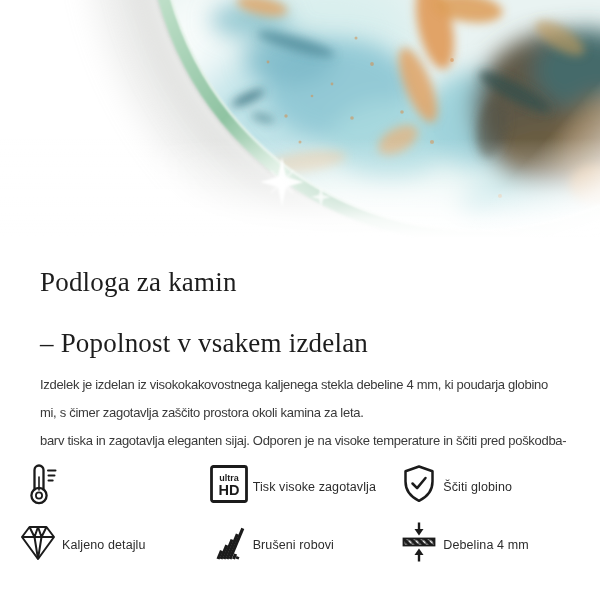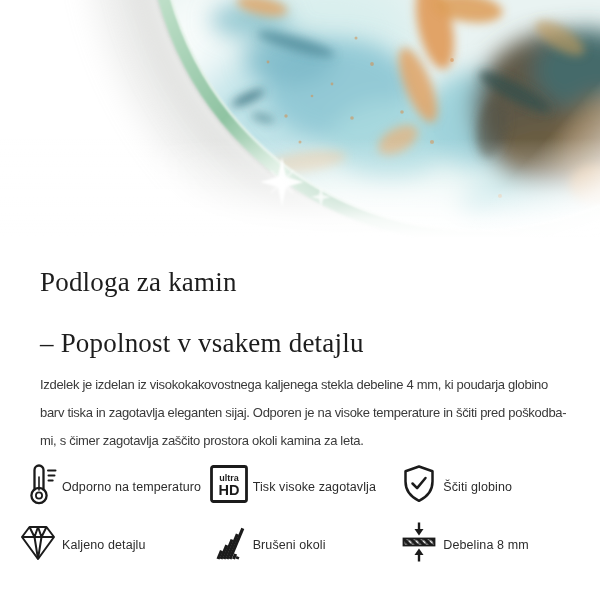--- a/index.html
+++ b/index.html
@@ -167,42 +167,41 @@
         <circle cx="282" cy="182" r="7" fill="#ffffff" opacity="0.9" filter="url(#b5)"></circle>
         <path d="M282 157 L286 177 L304 182 L286 187 L282 207 L278 187 L260 182 L278 177 Z" fill="#ffffff" opacity="0.95" filter="url(#b1)"></path>
         <path d="M271 171 L293 193 M293 171 L271 193" stroke="#ffffff" stroke-width="1.2" opacity="0.7" filter="url(#b1)"></path>
         <path d="M321 187 L323 195 L331 197 L323 199 L321 207 L319 199 L311 197 L319 195 Z" fill="#ffffff" opacity="0.8" filter="url(#b1)"></path>
       </g>
     </svg>
   </div>
 
   <h1 class="page-title">
     <span>Podloga za kamin</span>
-    <span>– Popolnost v vsakem detajlu</span>
+    <span>– Popolnost v vsakem izdelan</span>
   </h1>
 
   <p class="product-description">
     <span>Izdelek je izdelan iz visokokakovostnega kaljenega stekla debeline 4 mm, ki poudarja globino</span>
+    <span>mi, s čimer zagotavlja zaščito prostora okoli kamina za leta.</span>
     <span>barv tiska in zagotavlja eleganten sijaj. Odporen je na visoke temperature in ščiti pred poškodba-</span>
-    <span>mi, s čimer zagotavlja zaščito prostora okoli kamina za leta.</span>
   </p>
 
   <div class="features">
 
     <div class="feature">
       <div class="icon-box">
         <svg class="icon" width="48" height="48" viewBox="0 0 48 48" fill="none" stroke="#1b1b1b">
           <path d="M20.5 29.5 V10 a4.5 4.5 0 0 1 9 0 V29.5" stroke-width="2.3" stroke-linecap="round"></path>
           <circle cx="25" cy="35.5" r="7.6" stroke-width="2.3"></circle>
           <circle cx="25" cy="35.5" r="3.1" stroke-width="1.8"></circle>
           <path d="M25 17 V30" stroke-width="1.6" stroke-linecap="round"></path>
           <path d="M34 10.5 h7.5 M34.5 15.5 h6 M34.5 20.5 h4.2" stroke-width="2" stroke-linecap="round"></path>
         </svg>
       </div>
-      <div class="label">Odporno na temperaturo</div>
     </div>
 
     <div class="feature">
       <div class="icon-box">
         <svg class="icon" width="48" height="48" viewBox="0 0 48 48" fill="none" stroke="#1b1b1b">
           <rect x="6.5" y="6.5" width="35" height="35" rx="2" stroke-width="2.8"></rect>
           <text x="24" y="21" text-anchor="middle" stroke="none" fill="#1b1b1b" style="font-family:'Liberation Sans',sans-serif;font-size:9px;font-weight:700;letter-spacing:0;">ultra</text>
           <text x="24" y="34.5" text-anchor="middle" stroke="none" fill="#1b1b1b" style="font-family:'Liberation Sans',sans-serif;font-size:14.5px;font-weight:700;letter-spacing:0;">HD</text>
         </svg>
       </div>
@@ -240,36 +239,36 @@
             <path d="M13 41 L16.5 32.6"></path>
             <path d="M16 41 L21.8 27.1"></path>
             <path d="M19 41 L27.1 21.5"></path>
             <path d="M22 41 L32.4 16.1"></path>
             <path d="M25 41 L37.8 10.3"></path>
             <path d="M28.5 41 L30.6 36"></path>
             <path d="M32 41 L33 38.6"></path>
           </g>
         </svg>
       </div>
-      <div class="label">Brušeni okoli</div>
+      <div class="label">Brušeni robovi</div>
     </div>
 
     <div class="feature">
       <div class="icon-box">
         <svg class="icon" width="48" height="48" viewBox="0 0 48 48" fill="none" stroke="#1b1b1b">
           <defs>
             <pattern id="hatchPat" width="5" height="5" patternUnits="userSpaceOnUse" patternTransform="rotate(-45)">
               <rect width="5" height="5" fill="#ffffff"></rect>
               <rect width="2.6" height="5" fill="#1b1b1b"></rect>
             </pattern>
           </defs>
           <rect x="8.5" y="20.5" width="31" height="7" fill="url(#hatchPat)" stroke="#1b1b1b" stroke-width="1.8"></rect>
           <path d="M24 4.5 V11.5" stroke-width="2.4"></path>
           <path d="M19.5 11 H28.5 L24 17.5 Z" fill="#1b1b1b" stroke="none"></path>
           <path d="M24 43.5 V36.5" stroke-width="2.4"></path>
           <path d="M19.5 37 H28.5 L24 30.5 Z" fill="#1b1b1b" stroke="none"></path>
         </svg>
       </div>
-      <div class="label">Debelina 8 mm</div>
+      <div class="label">Debelina 4 mm</div>
     </div>
 
   </div>
 </div>
 
 </body></html>

